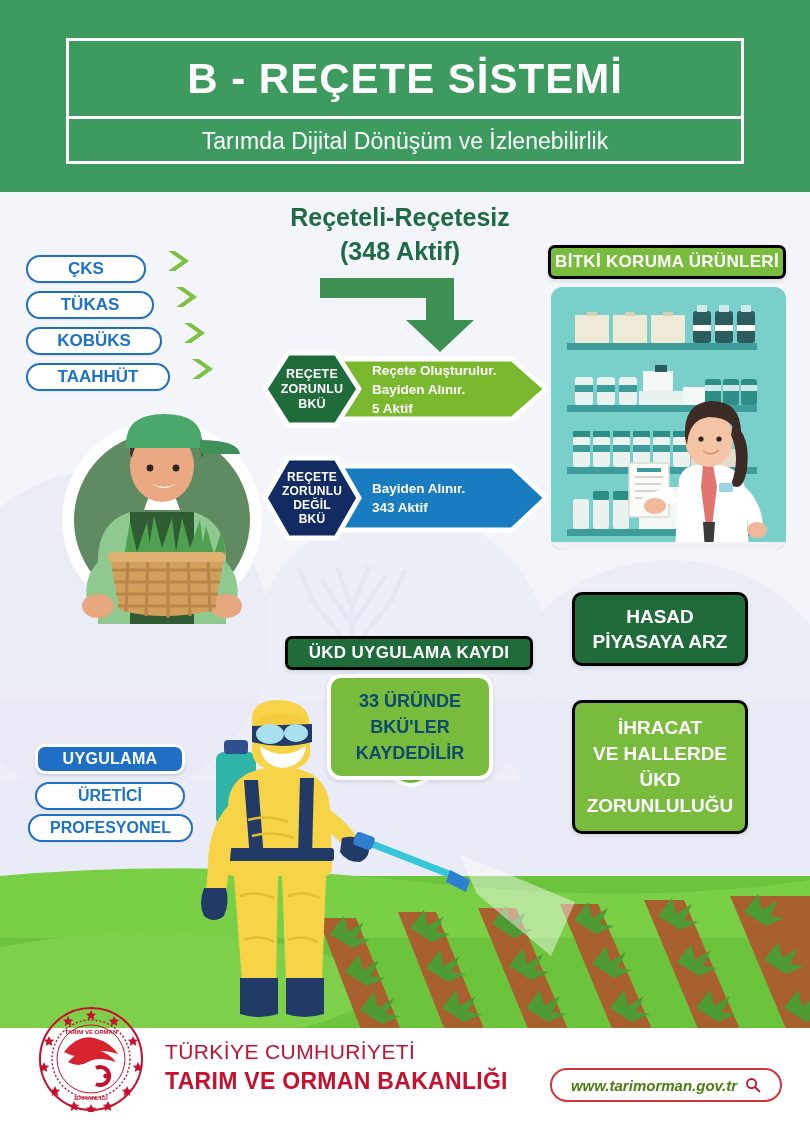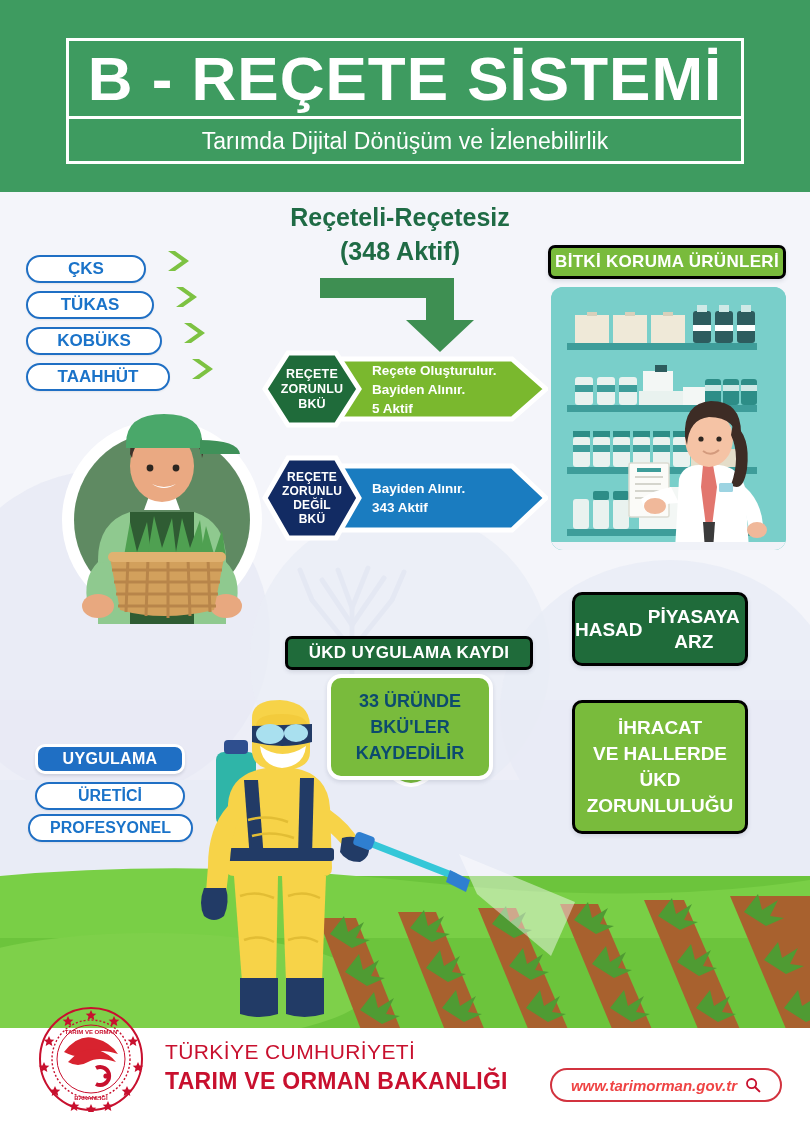--- a/index.html
+++ b/index.html
@@ -20,21 +20,21 @@
     background:#3e9b60;
   }
   .header-inner{
     position:absolute;left:66px;top:38px;width:678px;height:126px;
     border:3px solid #ffffff;
     box-sizing:border-box;
   }
   .header-title{
     position:absolute;left:0;top:0;width:100%;height:78px;
     display:flex;align-items:center;justify-content:center;
-    color:#ffffff;font-weight:bold;font-size:62px;letter-spacing:1px;
+    color:#ffffff;font-weight:bold;font-size:42px;letter-spacing:1px;
     border-bottom:3px solid #ffffff;box-sizing:border-box;
   }
   .header-sub{
     position:absolute;left:0;top:78px;width:100%;height:45px;
     display:flex;align-items:center;justify-content:center;
     color:#ffffff;font-size:23px;
   }
 
   
   .bg-blob{position:absolute;border-radius:50%;background:#e7eaf5;opacity:.85;}
@@ -110,21 +110,21 @@
     background:#79bb3c;border:4px solid #ffffff;border-radius:14px;box-sizing:border-box;
     display:flex;flex-direction:column;align-items:center;justify-content:center;
     color:#0c4a6e;font-weight:bold;font-size:18px;line-height:26px;text-align:center;
     box-shadow:0 2px 4px rgba(40,50,80,.13);
   }
   .bubble-tail{
     position:absolute;left:385px;top:772px;width:52px;height:22px;
   }
   .box-hasad{
     left:572px;top:592px;width:176px;height:74px;
-    background:#1f6b3a;font-size:19px;line-height:25px;
+    background:#1f6b3a;font-size:19px;line-height:25px;flex-direction:column;
     border-radius:10px;
   }
   .box-ihracat{
     left:572px;top:700px;width:176px;height:134px;
     background:#79bb3c;font-size:19px;line-height:26px;flex-direction:column;
     border-radius:10px;
   }
 
   
   .uygulama{
@@ -156,21 +156,21 @@
     position:absolute;left:165px;top:1040px;
   }
   .m-line1{color:#c8102e;font-size:21px;letter-spacing:.4px;}
   .m-line2{color:#c8102e;font-size:23px;font-weight:bold;letter-spacing:.3px;margin-top:4px;}
   .urlpill{
     position:absolute;left:550px;top:1068px;width:232px;height:34px;
     border:2px solid #d2333f;border-radius:18px;background:#ffffff;
     display:flex;align-items:center;justify-content:center;gap:8px;
     box-sizing:border-box;
   }
-  .urltext{color:#ef4444;font-size:15px;font-style:italic;font-weight:bold;}
+  .urltext{color:#4d7c0f;font-size:15px;font-style:italic;font-weight:bold;}
 </style>
 </head>
 <body>
 
 <div id="poster">
 
   <div class="bg-blob" style="left:-60px;top:470px;width:330px;height:330px;"></div>
   <div class="bg-blob" style="left:250px;top:510px;width:300px;height:300px;background:#eaedf6;"></div>
   <div class="bg-blob" style="left:500px;top:560px;width:340px;height:300px;background:#e9ecf6;"></div>
   <div class="bg-band" style="left:0;top:700px;width:810px;height:120px;background:#e7eaf5;opacity:.6;"></div>

